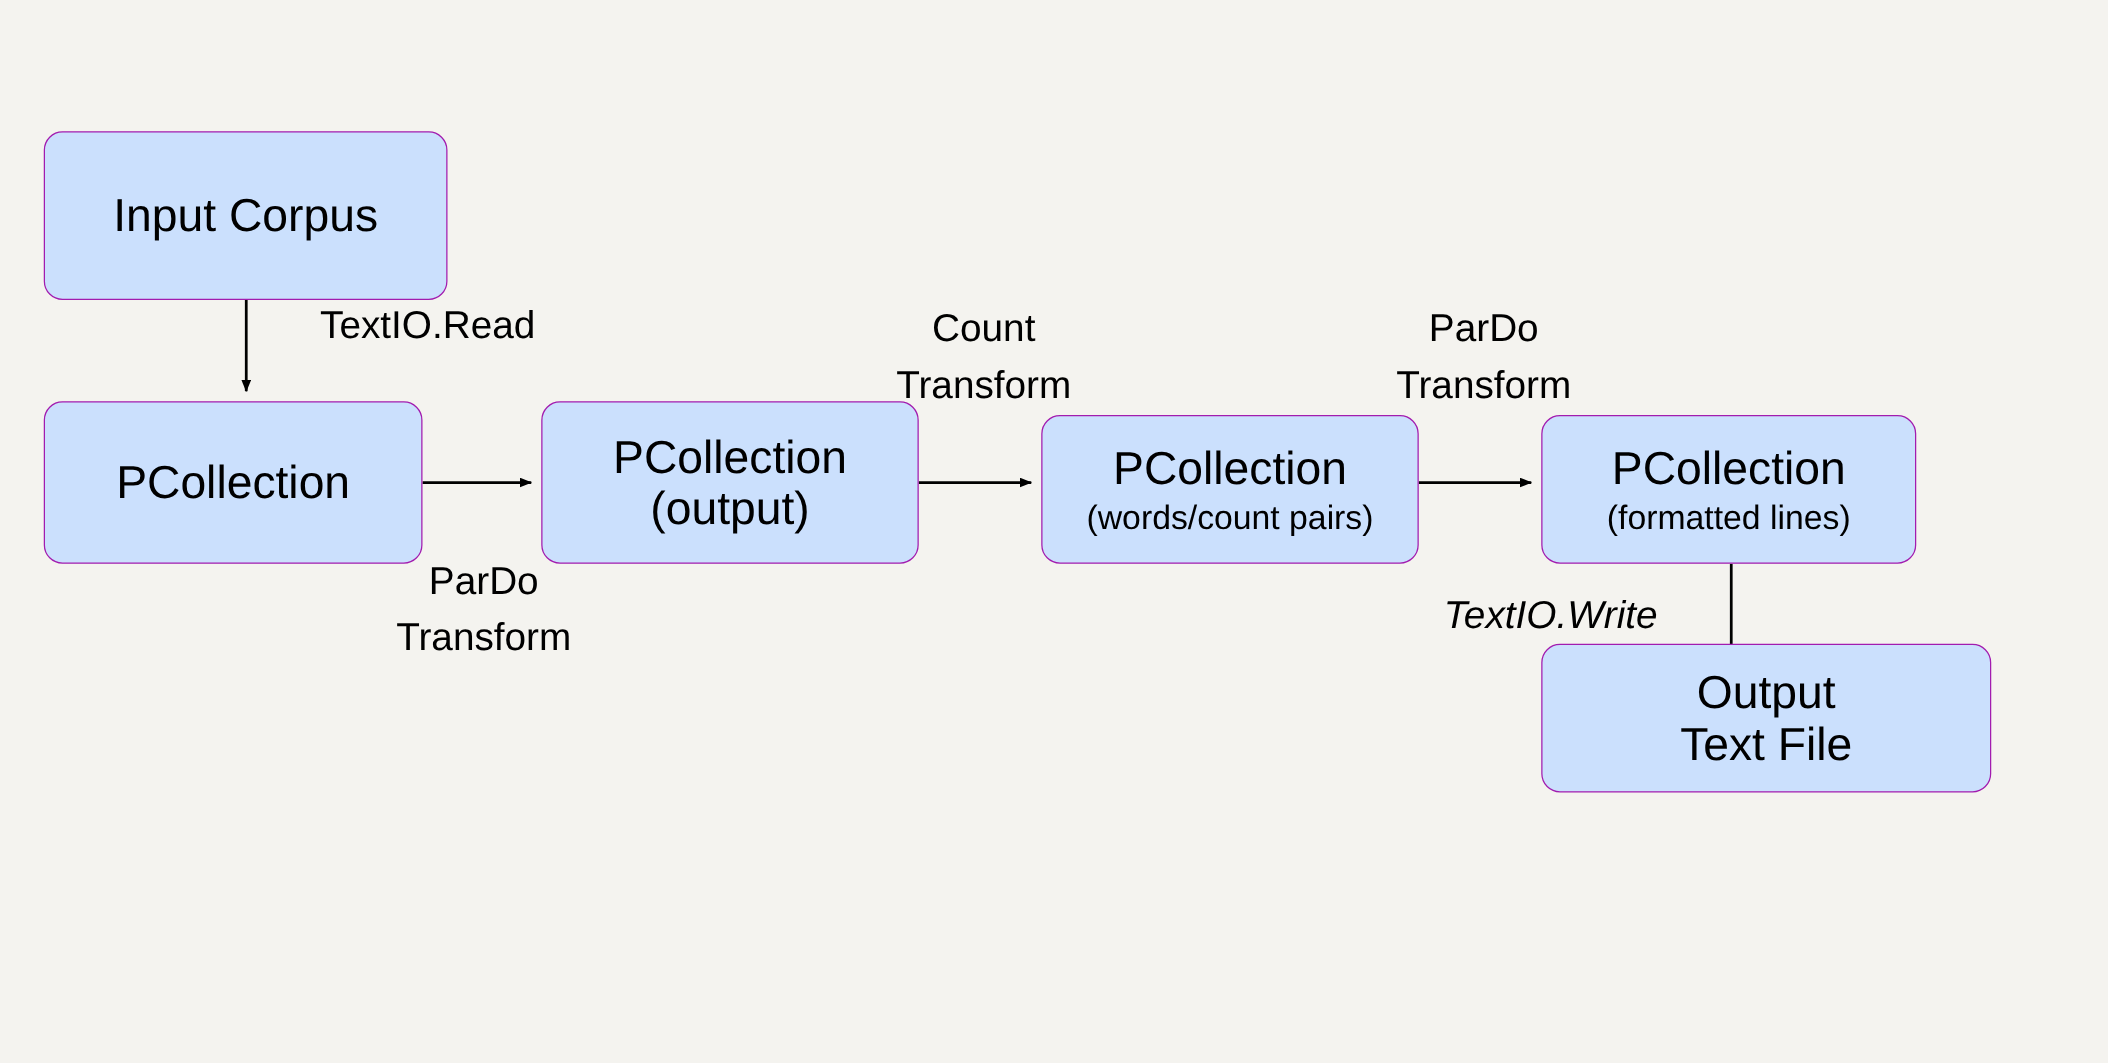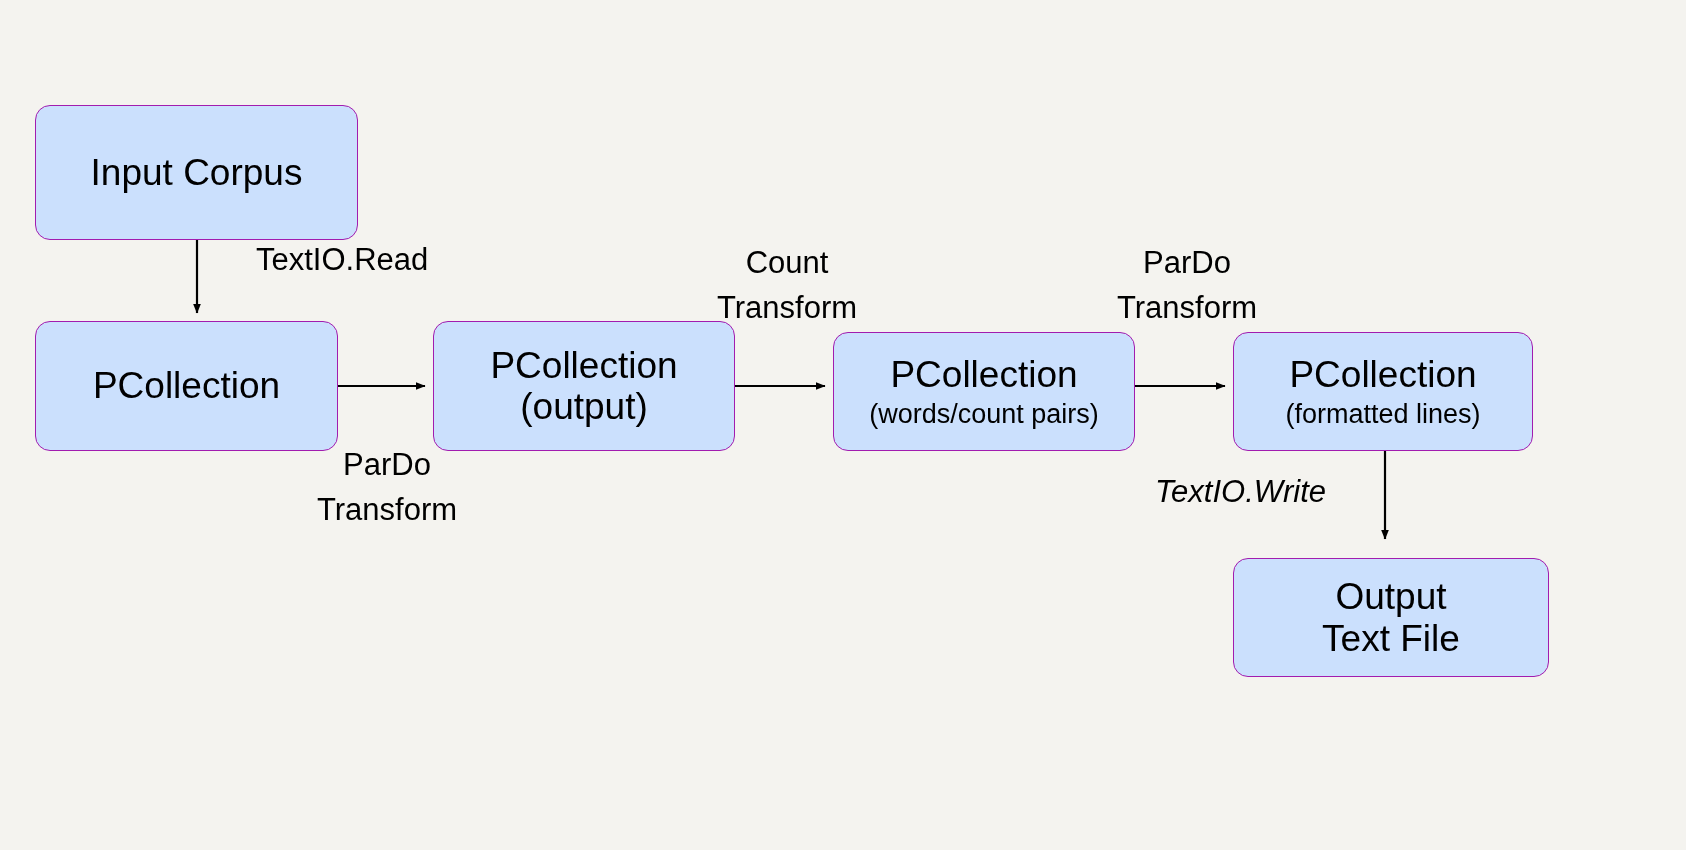--- a/index.html
+++ b/index.html
@@ -101,21 +101,21 @@
   <div class="node small-sub" style="left:833px; top:332px; width:302px; height:119px;">
     <div class="title">PCollection</div>
     <div class="sub">(words/count pairs)</div>
   </div>
 
   <div class="node small-sub" style="left:1233px; top:332px; width:300px; height:119px;">
     <div class="title">PCollection</div>
     <div class="sub">(formatted lines)</div>
   </div>
 
-  <div class="node" style="left:1233px; top:558px; width:316px; height:119px;text-align:center;">
+  <div class="node" style="left:1233px; top:515px; width:360px; height:119px;text-align:center;">
     <div class="title">Output</div>
     <div class="sub">Text File</div>
   </div>
 
   <div class="edge-label" style="left:208px; top:243px;margin-left:48px;">
     <div>TextIO.Read</div>
   </div>
 
   <div class="edge-label two-line" style="left:301px; top:443px; width:172px;">
     <div>ParDo</div>

